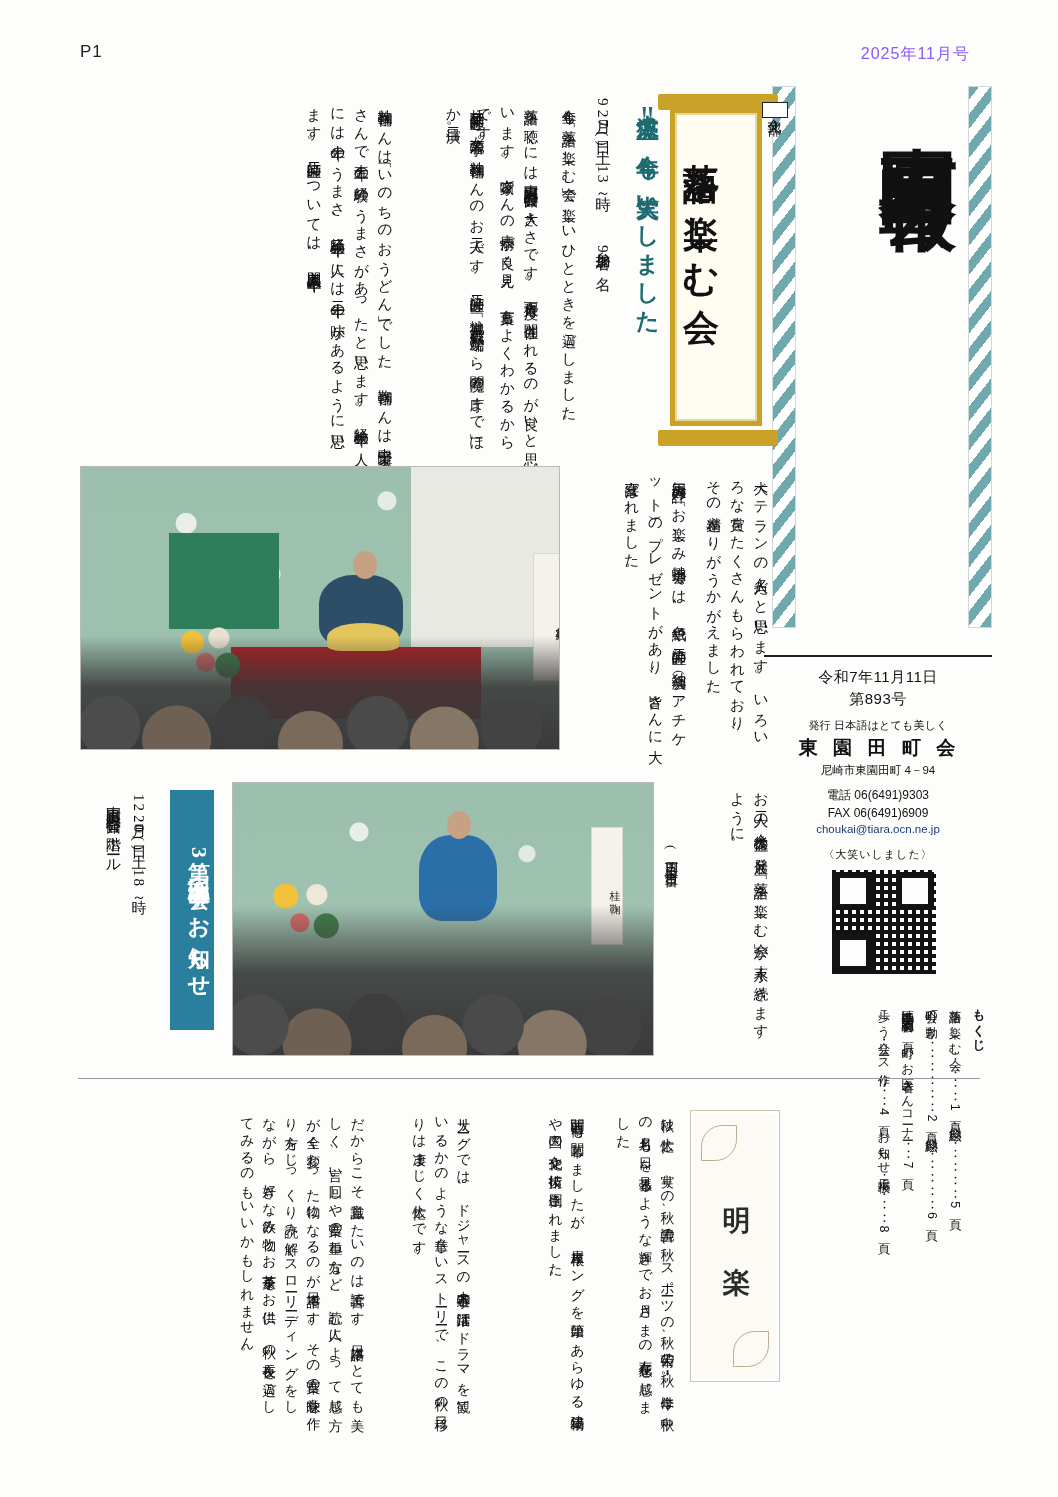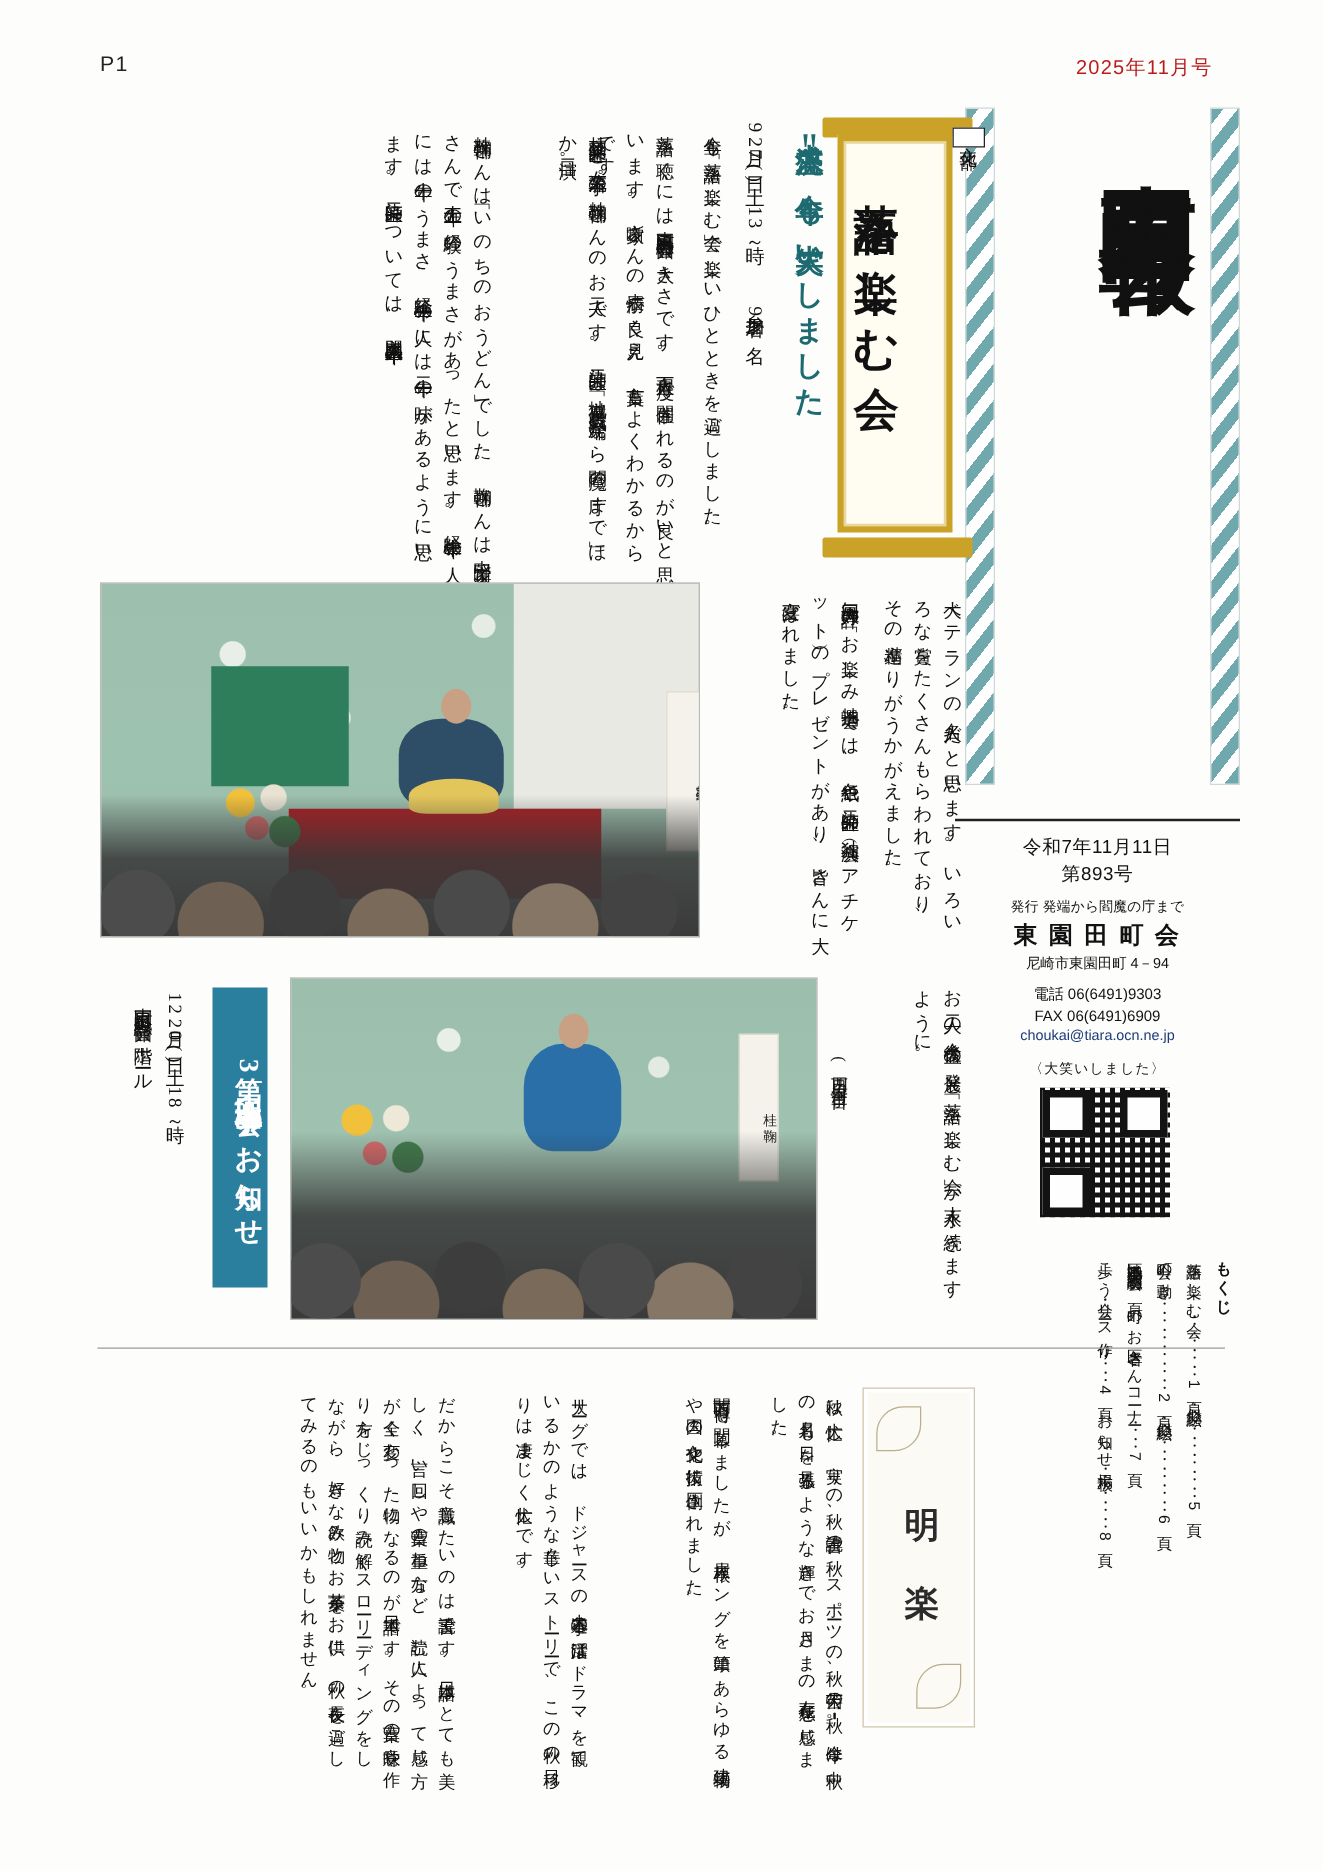--- a/index.html
+++ b/index.html
@@ -29,21 +29,21 @@
     letter-spacing: 1px;
     color: #222;
   }
   .issue-date {
     position: absolute;
     right: 88px;
     top: 44px;
     font-size: 16px;
     font-family: "Liberation Sans", sans-serif;
     letter-spacing: 1px;
-    color: #b91c1c;
+    color: #8b5cf6;
   }
 
   
   .masthead {
     position: absolute;
     right: 78px;
     top: 80px;
     width: 200px;
     height: 560px;
   }
@@ -90,21 +90,21 @@
     right: 66px;
     top: 662px;
     width: 228px;
     text-align: center;
     font-family: "Liberation Sans", sans-serif;
     color: #111;
   }
   .pub .d1 { font-size: 15px; margin-top: 6px; letter-spacing: .5px; }
   .pub .d2 { font-size: 15px; margin-top: 3px; letter-spacing: .5px; }
   .pub .d3 { font-size: 11px; margin-top: 9px; letter-spacing: .2px; }
-  .pub .d4 { font-size: 19px; font-weight: bold; margin-top: 2px; letter-spacing: 2px; }
+  .pub .d4 { font-size: 19px; font-weight: bold; margin-top: 2px; letter-spacing: 2px; font-family: Liberation Mono, monospace; }
   .pub .d5 { font-size: 11.5px; margin-top: 2px; }
   .pub .d6 { font-size: 12px; margin-top: 9px; }
   .pub .d7 { font-size: 12px; margin-top: 2px; }
   .pub .d8 { font-size: 11.5px; margin-top: 3px; color: #1a3a7a; }
   .pub .d9 { font-size: 11px; margin-top: 12px; letter-spacing: 1px; }
 
   .qr {
     position: absolute;
     right: 120px;
     top: 868px;
@@ -400,21 +400,21 @@
   <div class="masthead">
     <div class="stripe left"></div>
     <div class="stripe right"></div>
     <div class="masthead-title">東園田町会報</div>
   </div>
   <div class="mast-rule"></div>
 
   <div class="pub">
     <div class="d1">令和7年11月11日</div>
     <div class="d2">第893号</div>
-    <div class="d3">発行 発端から閻魔の庁まで</div>
+    <div class="d3">発行 日本語はとても美しく</div>
     <div class="d4">東 園 田 町 会</div>
     <div class="d5">尼崎市東園田町 4－94</div>
     <div class="d6">電話  06(6491)9303</div>
     <div class="d7">FAX  06(6491)6909</div>
     <div class="d8">choukai@tiara.ocn.ne.jp</div>
     <div class="d9">〈大笑いしました〉</div>
   </div>
 
   <div class="qr">
       <div class="qr-b"></div>

